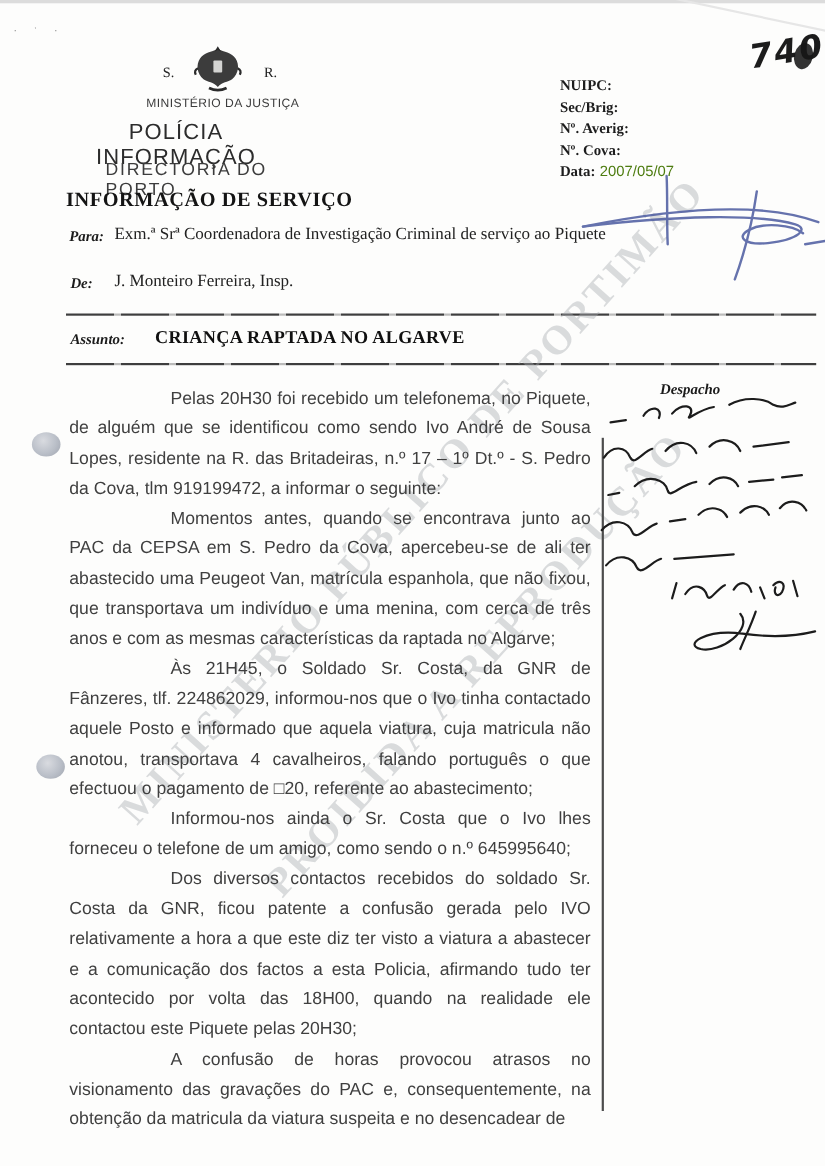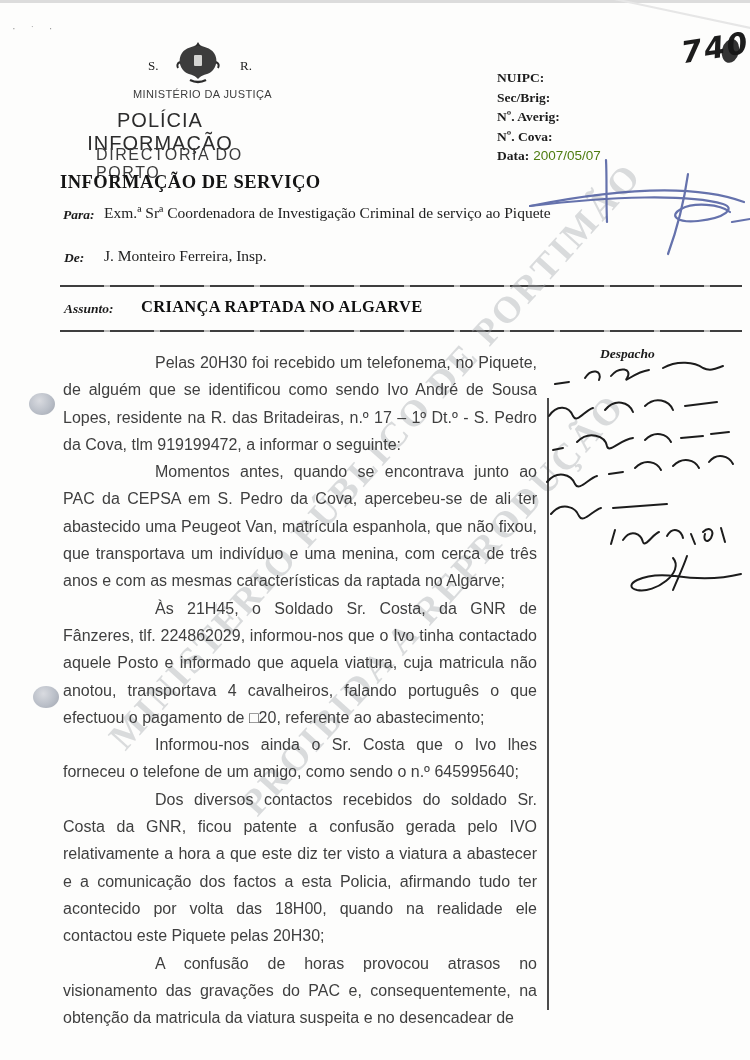--- a/index.html
+++ b/index.html
@@ -29,21 +29,21 @@
   #init-r{left:240px;top:58px;}
   .crest{position:absolute;left:170px;top:40px;}
   .ministry{position:absolute;left:110px;top:88px;width:185px;text-align:center;
     font-size:11px;letter-spacing:.4px;color:#3c3c3c;}
   .org{position:absolute;left:60px;top:109px;width:200px;text-align:center;
     font-size:20px;letter-spacing:1px;color:#2c2c2c;}
   .directorate{position:absolute;left:96px;top:146px;width:210px;
     font-size:16px;letter-spacing:1.6px;color:#3c3c3c;}
 
   .refblock{position:absolute;left:497px;top:70px;z-index:2;}
-  .refrow{height:19.5px;font-family:"Liberation Serif",serif;font-size:13.5px;color:#1d1d1d;}
+  .refrow{height:19.5px;font-family:"Liberation Serif",serif;font-size:13.5px;color:#1d1d1d;margin-left:12px;}
   .refrow b{font-weight:bold;}
   .refrow .val{font-family:"Liberation Sans",sans-serif;font-size:13.5px;color:#4d7c0f;padding-left:4px;font-weight:normal;}
 
   .title{position:absolute;left:60px;top:172px;width:540px;
     font-family:"Liberation Serif",serif;font-weight:bold;font-size:18.5px;
     letter-spacing:.5px;color:#141414;}
 
   .fieldlabel{position:absolute;font-family:"Liberation Serif",serif;font-weight:bold;
     font-size:13.5px;color:#1b1b1b;font-style:italic;}
   .fieldvalue{position:absolute;font-family:"Liberation Serif",serif;font-size:15.5px;color:#222;}

